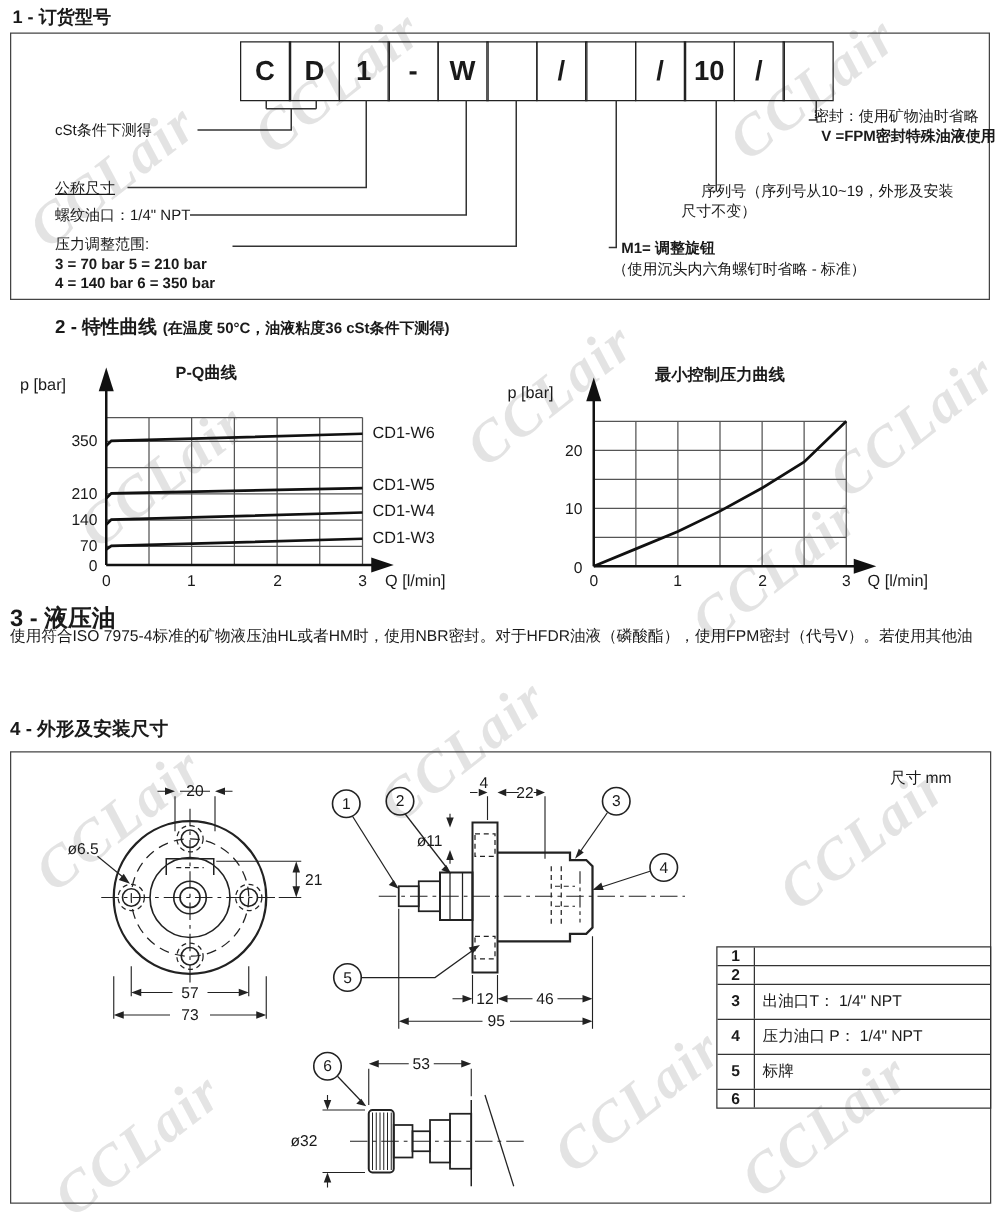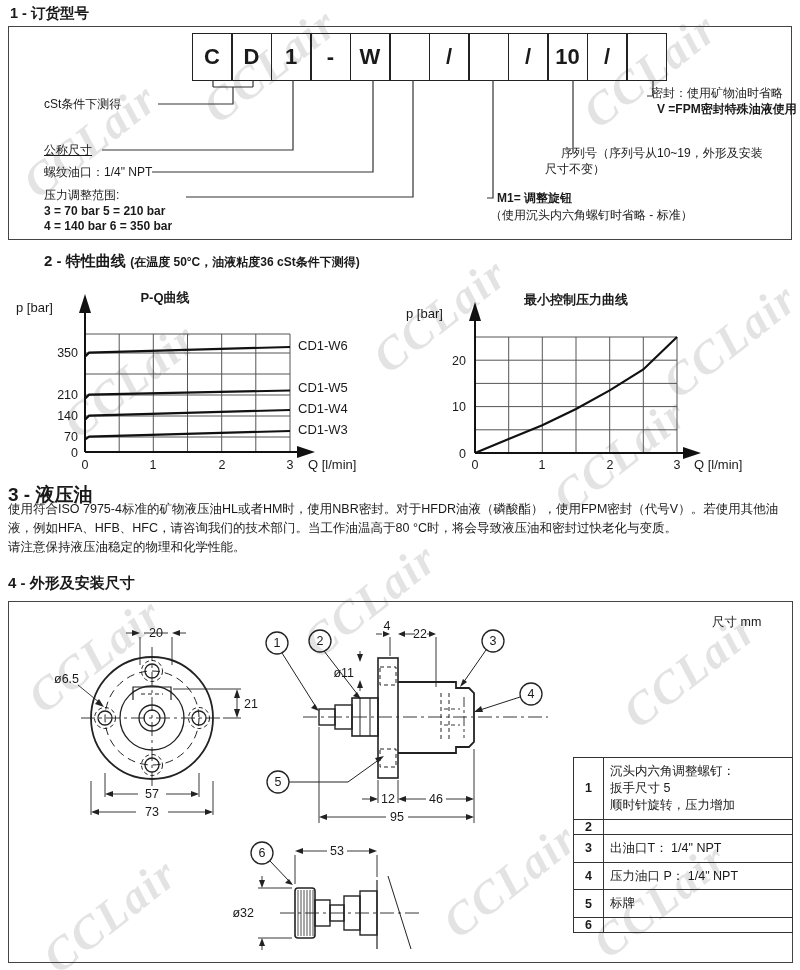--- a/index.html
+++ b/index.html
@@ -152,22 +152,20 @@
         <text x="475" y="181" font-size="12.5" text-anchor="middle">0</text>
         <text x="542" y="181" font-size="12.5" text-anchor="middle">1</text>
         <text x="610" y="181" font-size="12.5" text-anchor="middle">2</text>
         <text x="677" y="181" font-size="12.5" text-anchor="middle">3</text>
         <text x="694" y="181" font-size="13">Q [l/min]</text>
       </g>
     </svg>
 
     <div class="abs sec-title" style="left:8px;top:454px;font-size:19px;margin-top:28px;">3 - 液压油</div>
     <div class="para" style="left:8px;top:500px;">使用符合ISO 7975-4标准的矿物液压油HL或者HM时，使用NBR密封。对于HFDR油液（磷酸酯），使用FPM密封（代号V）。若使用其他油</div>
-    <div class="para" style="left:8px;top:519px;">液，例如HFA、HFB、HFC，请咨询我们的技术部门。当工作油温高于80 °C时，将会导致液压油和密封过快老化与变质。</div>
-    <div class="para" style="left:8px;top:538px;">请注意保持液压油稳定的物理和化学性能。</div>
 
     <div class="abs sec-title" style="left:8px;top:574px;font-size:15px;">4 - 外形及安装尺寸</div>
     <div class="box" style="left:8px;top:601px;width:783px;height:360px;border-width:1.2px;"></div>
     <div class="unit-note" style="left:712px;top:614px;">尺寸  mm</div>
 
     <svg width="785" height="360" viewBox="0 0 785 360" style="left:8px;top:601px;">
       <g fill="none" stroke="#222" stroke-width="1.3">
 
         <g>
           <circle cx="144" cy="117" r="61" stroke-width="1.8"></circle>
@@ -313,25 +311,20 @@
         <text x="485" y="44">3</text>
         <text x="523" y="97">4</text>
         <text x="270" y="185">5</text>
         <text x="254" y="256">6</text>
       </g>
     </svg>
 
     <div class="legend-table">
       <div class="lrow">
         <div class="lno">1</div>
-        <div class="ltxt">
-          <div>沉头内六角调整螺钉：</div>
-          <div>扳手尺寸 5</div>
-          <div>顺时针旋转，压力增加</div>
-        </div>
       </div>
       <div class="lrow">
         <div class="lno">2</div>
       </div>
       <div class="lrow">
         <div class="lno">3</div>
         <div class="ltxt">出油口T： 1/4" NPT</div>
       </div>
       <div class="lrow">
         <div class="lno">4</div>

